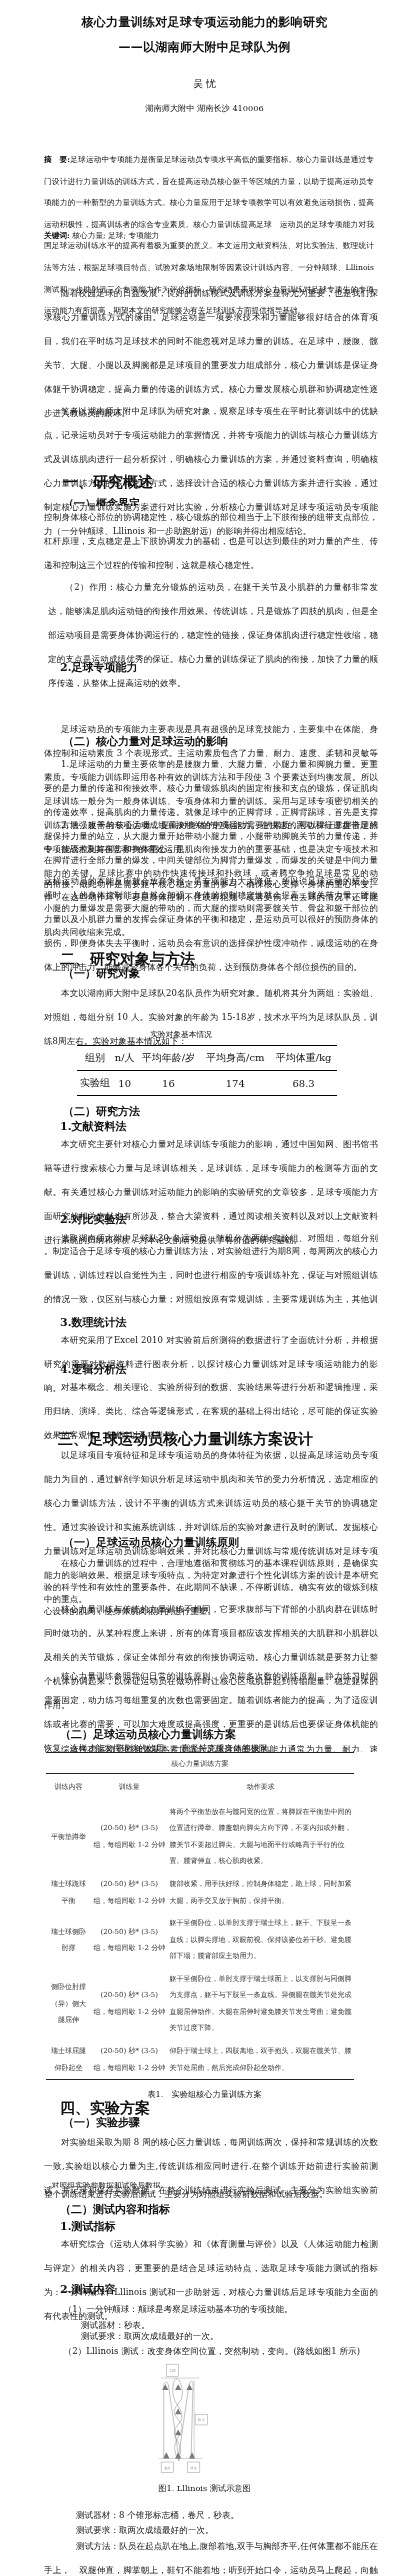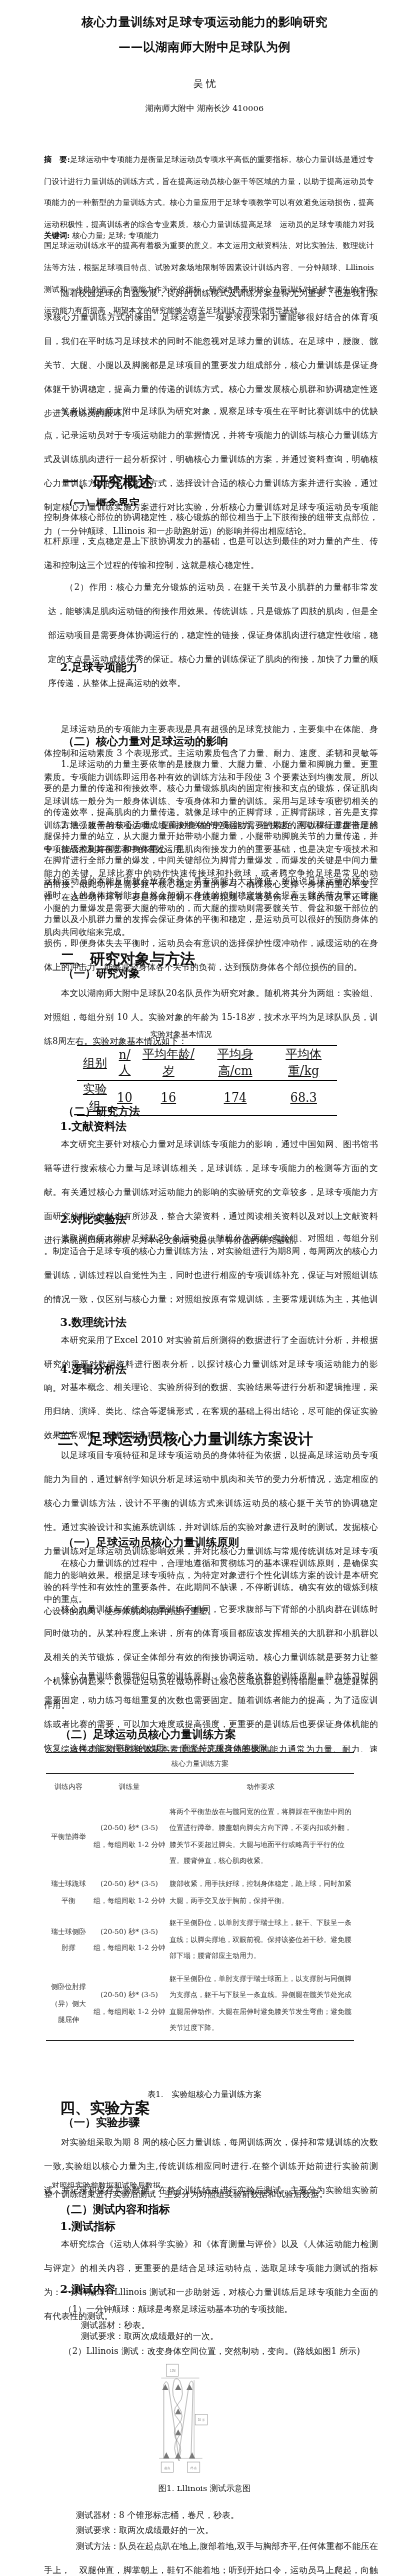--- a/index.html
+++ b/index.html
@@ -10,21 +10,21 @@
   .center{left:0;width:409px;text-align:center;}
   .para{left:44px;width:334px;font-size:8.5px;line-height:24px;text-align:justify;letter-spacing:0.1px;
         font-family:"DejaVu Serif","Liberation Serif",serif;}
   .para.ind{text-indent:17px;}
   .abstract{left:44px;width:330px;font-size:7.7px;line-height:21.6px;text-align:justify;
         font-family:"DejaVu Serif","Liberation Serif",serif;}
   .h1{font-size:15px;font-weight:bold;font-family:"DejaVu Serif","Liberation Serif",serif;}
   .h2{font-size:11px;font-weight:bold;font-family:"DejaVu Serif","Liberation Serif",serif;}
   .cap{font-size:7.7px;text-align:center;font-family:"DejaVu Serif","Liberation Serif",serif;}
   table{border-collapse:collapse;font-family:"DejaVu Serif","Liberation Serif",serif;}
-  .t1{font-size:12px;text-decoration:underline;}
+  .t1{font-size:10px;}
   .t1 td,.t1 th{font-weight:normal;padding:0;height:24px;}
   .plan{font-size:7px;color:#333;}
   .plan td{vertical-align:middle;padding:3.1px 2.1px;line-height:16.5px;}
   svg text{font-family:"Liberation Sans","DejaVu Sans",sans-serif;}
 </style>
 </head>
 <body>
 
 <div class="abs title" style="top:14.4px;">核心力量训练对足球专项运动能力的影响研究</div>
 <div class="abs title" style="top:39px;">——以湖南师大附中足球队为例</div>
@@ -122,20 +122,25 @@
       <tr>
         <td style="text-align: center;">瑞士球侧卧肘撑</td>
         <td style="text-align: center;">(20-50) 秒* (3-5) 组，每组间歇 1-2 分钟</td>
         <td>躯干呈侧卧位，以单肘支撑于瑞士球上，躯干、下肢呈一条直线；以脚尖撑地，双眼前视。保持该姿位若干秒。避免腰部下塌；腰背部应主动用力。</td>
       </tr>
       <tr>
         <td style="text-align: center;">侧卧位肘撑（异）侧大腿屈伸</td>
         <td style="text-align: center;">(20-50) 秒* (3-5) 组，每组间歇 1-2 分钟</td>
         <td>躯干呈侧卧位，单肘支撑于瑞士球面上，以支撑肘与同侧脚为支撑点，躯干与下肢呈一条直线。异侧腿在髋关节处完成直腿屈伸动作。大腿在屈伸时避免膝关节发生弯曲；避免髋关节过度下降。</td>
       </tr>
+      <tr>
+        <td style="text-align: center;">瑞士球屈腿仰卧起坐</td>
+        <td style="text-align: center;">(20-50) 秒* (3-5) 组，每组间歇 1-2 分钟</td>
+        <td>仰卧于瑞士球上，四肢离地，双手抱头，双腿在髋关节、膝关节处屈曲，然后完成仰卧起坐动作。</td>
+      </tr>
     </tbody>
 </table>
 <div class="abs cap" style="left:0;width:409px;top:2089px;font-size:8.2px;">表1.　实验组核心力量训练方案</div>
 
 <div class="abs h1" style="left:60px;top:2099px;">四、实验方案</div>
 <div class="abs h2" style="left:63px;top:2115px;">（一）实验步骤</div>
 <div class="abs para ind" style="top:2130px;height:72px;overflow:hidden;">对实验组采取为期 8 周的核心区力量训练，每周训练两次，保持和常规训练的次数一致,实验组以核心力量为主,传统训练相应同时进行.在整个训练开始前进行实验前测试，并记录和保存实验数据，在整个训练结束进行实验后测试，主要分为实验组实验前数据和实验后数据</div>
 <div class="abs para" style="top:2178px;height:10.3px;overflow:hidden;line-height:15.5px;font-size:7.7px;">，对照组实验前数据和试验后数据。</div>
 <div class="abs para" style="top:2182px;">整个训练结束进行实验后测试，主要分为对照组实验前数据和试验后数据。</div>
 <div class="abs h2" style="left:60px;top:2202px;">（二）测试内容和指标</div>

